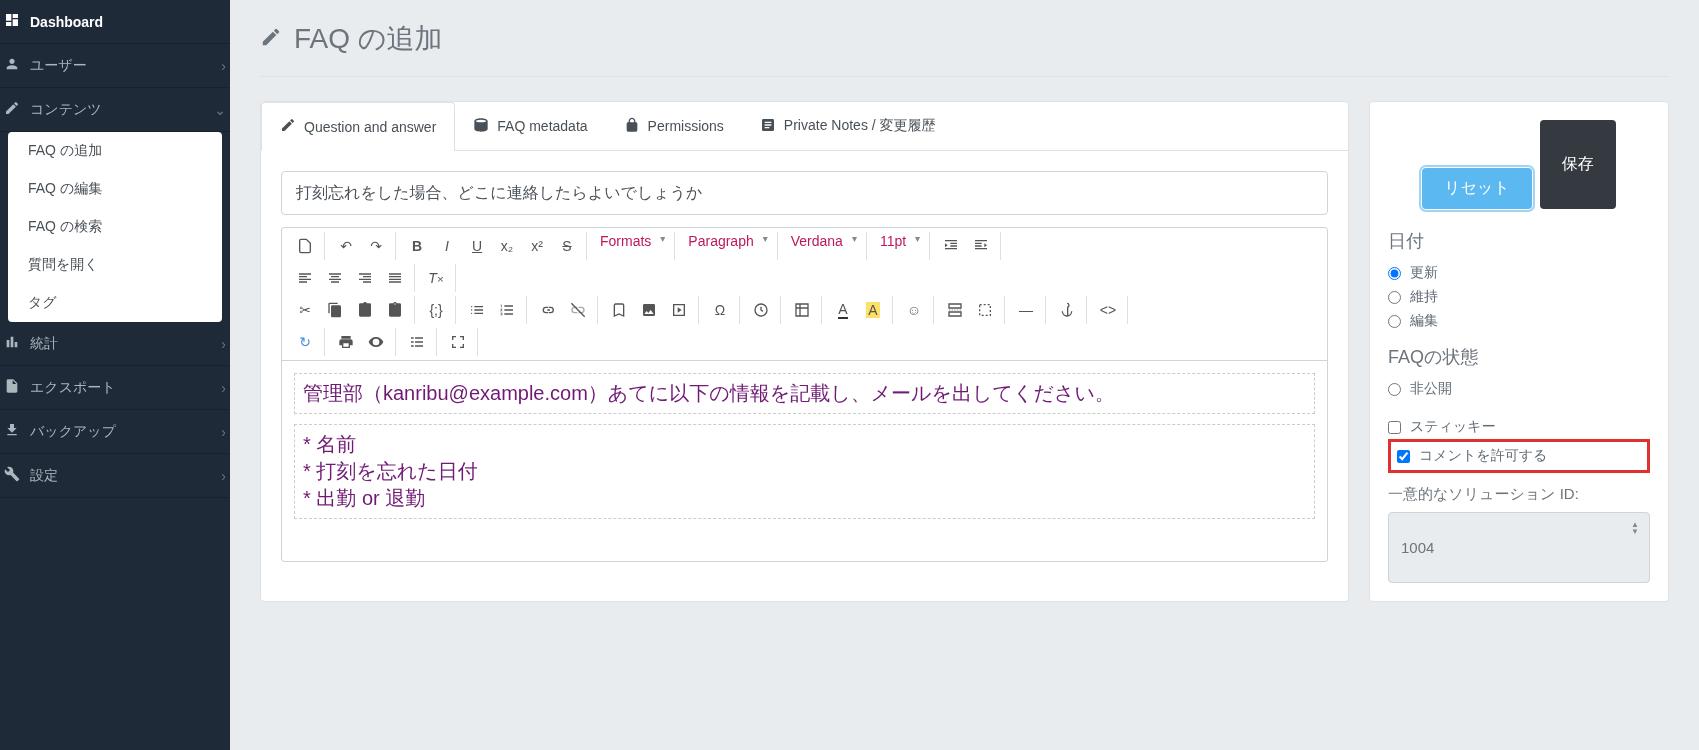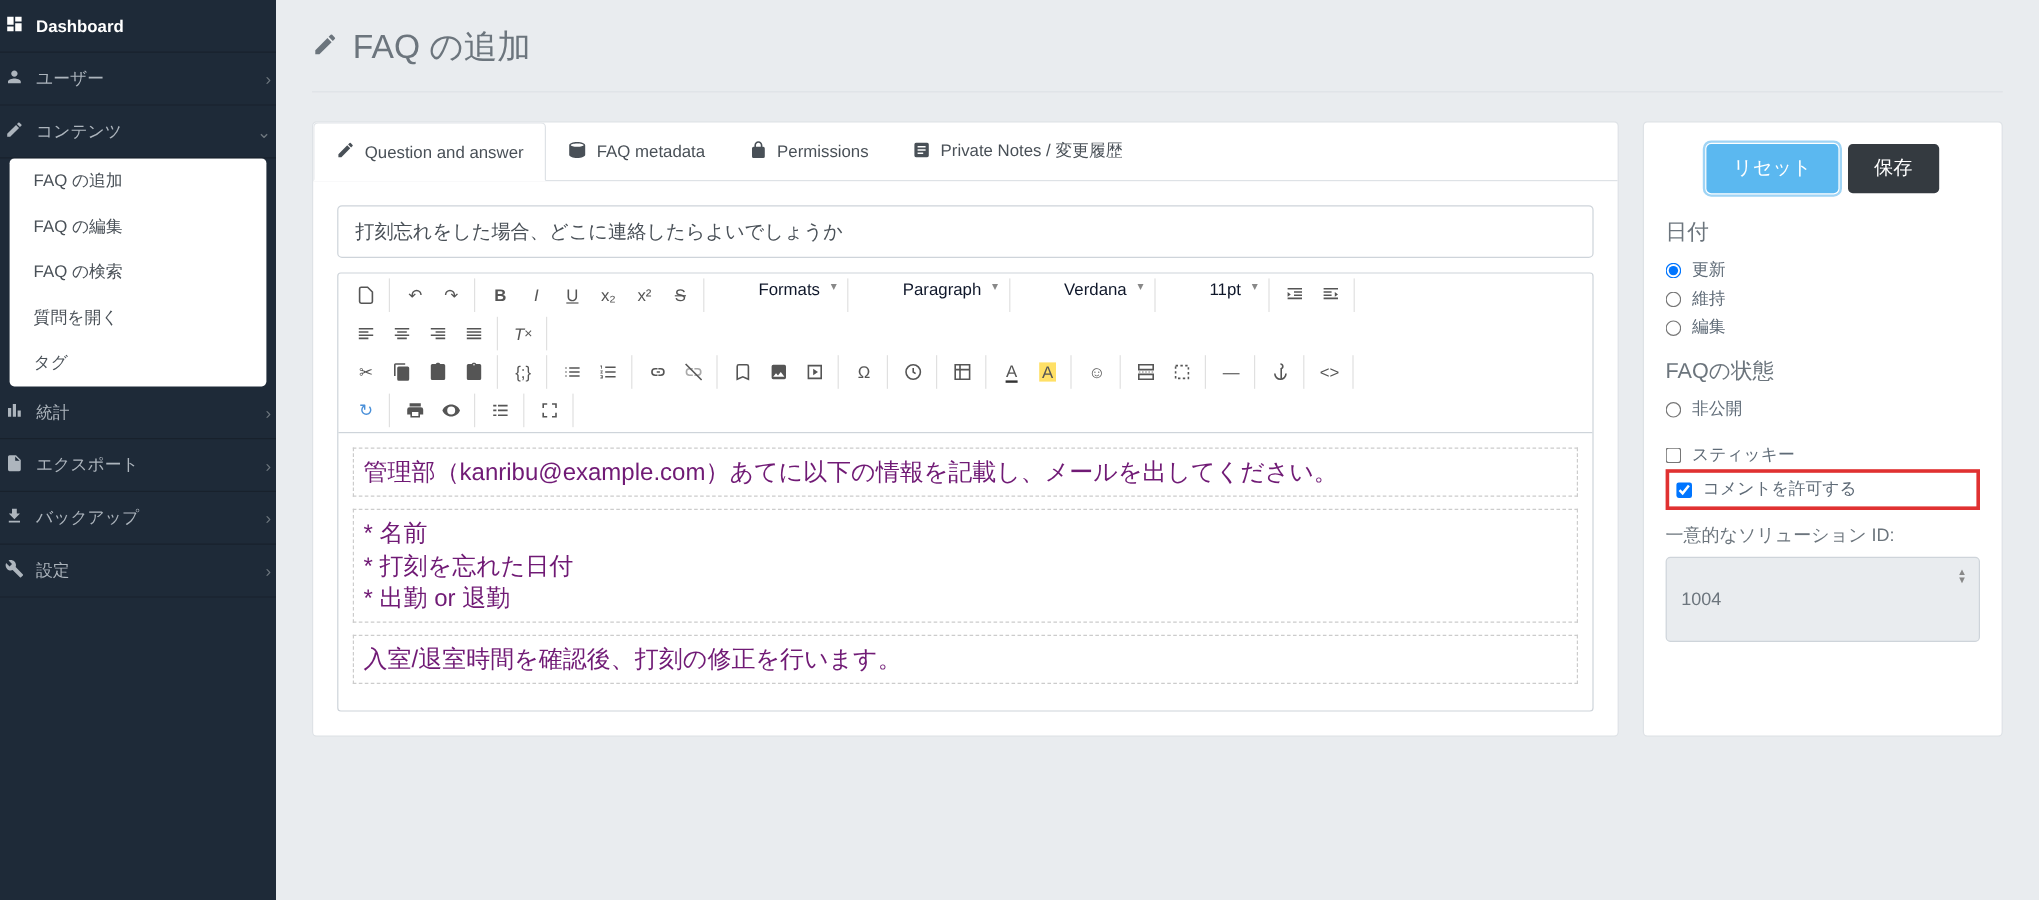--- a/index.html
+++ b/index.html
@@ -18,28 +18,28 @@
 .left-panel { flex: 1; }
 .tabs { display: flex; border-bottom: 1px solid #dee2e6; }
 .tab { padding: 14px 18px; display: flex; align-items: center; gap: 8px; cursor: pointer; color: #495057; }
 .tab.active { border: 1px solid #dee2e6; border-bottom: 1px solid #fff; margin-bottom: -1px; border-radius: 4px 4px 0 0; background: #fff; }
 .tab-body { padding: 20px; }
 .question-input { width: 100%; padding: 12px 14px; font-size: 16px; border: 1px solid #ced4da; border-radius: 4px; color: #495057; margin-bottom: 12px; }
 .editor { border: 1px solid #ced4da; border-radius: 3px; }
 .toolbar { border-bottom: 1px solid #ced4da; padding: 4px; display: flex; flex-wrap: wrap; gap: 2px; }
 .tb-group { display: flex; border-right: 1px solid #e0e0e0; padding: 0 4px; align-items: center; }
 .tb-btn { width: 30px; height: 28px; display: flex; align-items: center; justify-content: center; cursor: pointer; color: #555; border-radius: 2px; }
-.tb-select { height: 28px; border: none; background: transparent; padding: 0 18px 0 6px; cursor: pointer; color: #0f172a; border: 1px solid transparent; position: relative; margin-left: 32px; }
+.tb-select { height: 28px; border: none; background: transparent; padding: 0 18px 0 6px; cursor: pointer; color: #be185d; border: 1px solid transparent; position: relative; }
 .tb-select::after { content: '▾'; position: absolute; right: 4px; font-size: 10px; color: #888; }
 .editor-body { padding: 12px; min-height: 200px; }
 .ed-block { border: 1px dashed #ccc; padding: 6px 8px; margin-bottom: 10px; font-size: 20px; color: #701a75; }
 .right-panel { width: 300px; padding: 18px; }
 .btn-row { display: flex; gap: 8px; justify-content: center; margin-bottom: 20px; }
 .btn { padding: 10px 22px; border-radius: 4px; border: none; font-size: 16px; cursor: pointer; }
-.btn-reset { background: #5bb8f0; color: #fff; outline: 2px solid #9fd4f5; outline-offset: 1px; }
+.btn-reset { background: #5bb8f0; color: #fff; outline: 2px solid #9fd4f5; outline-offset: 1px; margin-top: 48px; }
 .btn-save { background: #343a40; color: #fff; }
 .section-title { font-size: 18px; color: #6c757d; margin-bottom: 8px; margin-top: 12px; }
 .radio-row, .check-row { display: flex; align-items: center; gap: 9px; padding: 3px 0; color: #5f6b77; }
 .radio-row input, .check-row input { margin: 0; }
 .highlight { border: 3px solid #e03131; padding: 2px 6px; }
 .solution-input { width: 100%; padding: 26px 12px; background: #e9ecef; border: 1px solid #ced4da; border-radius: 4px; color: #6c757d; font-size: 15px; margin-top: 8px; position: relative; }
 .spinner { position: absolute; right: 10px; top: 8px; display: flex; flex-direction: column; color: #888; font-size: 8px; line-height: 7px; }
 svg { width: 16px; height: 16px; fill: currentColor; }
 .icon-lg svg { width: 22px; height: 22px; }
 </style>
@@ -379,21 +379,20 @@
                   </div>
               </div>
             </div>
             <div class="editor-body">
               <div class="ed-block">管理部（kanribu@example.com）あてに以下の情報を記載し、メールを出してください。</div>
               <div class="ed-block">
                 <div>* 名前</div>
                 <div>* 打刻を忘れた日付</div>
                 <div>* 出勤 or 退勤</div>
               </div>
-              <div class="ed-block">入室/退室時間を確認後、打刻の修正を行います。</div>
             </div>
           </div>
         </div>
       </div>
 
       <div class="panel right-panel">
         <div class="btn-row">
           <button class="btn btn-reset">リセット</button>
           <button class="btn btn-save">保存</button>
         </div>

